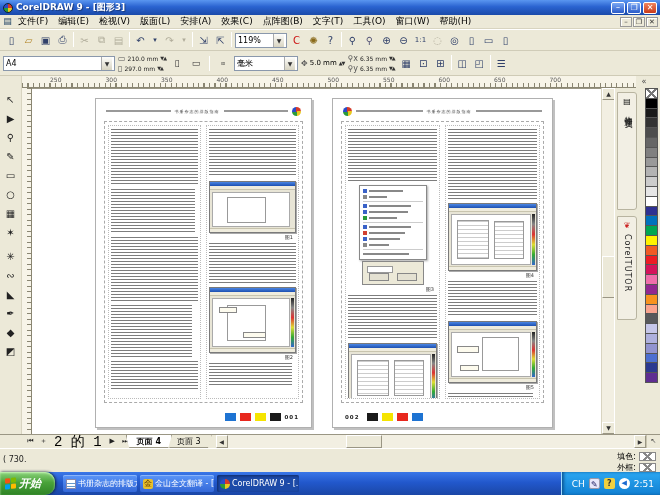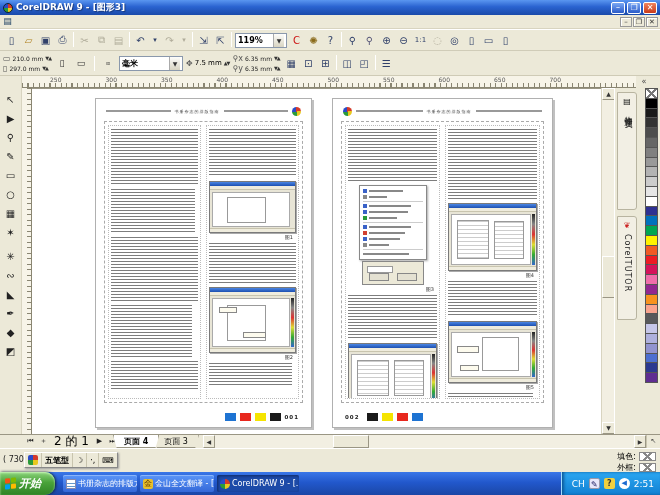--- a/index.html
+++ b/index.html
@@ -27,21 +27,21 @@
     box-shadow:inset 1px 1px 0 #fff;}
 
   
   .toolbar{position:absolute;left:0;top:29px;width:660px;height:22px;display:flex;align-items:center;background:#ece9d8;
     border-top:1px solid #fff;border-bottom:1px solid #d0ccb8;padding:0 3px;gap:1px;}
   .btn{width:17px;height:17px;display:inline-flex;align-items:center;justify-content:center;font-size:10px;color:#30406a;flex:0 0 auto;}
   .btn.dis{color:#b0ac9a;}
   .btn.sm{width:12px;font-size:7px;}
   .tsep{width:1px;height:15px;background:#c8c4ae;border-right:1px solid #fff;margin:0 2px;flex:0 0 auto;}
   .combo{height:15px;background:#fff;border:1px solid #8a98ac;display:inline-flex;align-items:center;font-size:8px;padding:0 2px;position:relative;}
-  .combo .cval{flex:1;white-space:nowrap;overflow:hidden;font-weight:bold;}
+  .combo .cval{flex:1;white-space:nowrap;overflow:hidden;}
   .carrow{width:11px;height:13px;background:linear-gradient(#fdfdfb,#d8d4c2);border-left:1px solid #aaa;font-size:6px;line-height:13px;text-align:center;color:#333;flex:0 0 auto;}
 
   
   .propbar{position:absolute;left:0;top:51px;width:660px;height:25px;display:flex;align-items:center;background:#ece9d8;border-bottom:1px solid #cfcbb6;padding:0 3px;gap:3px;}
   .pstack{display:flex;flex-direction:column;gap:1px;font-size:6px;color:#222;}
   .prow{display:flex;align-items:center;gap:2px;white-space:nowrap;}
   .spin{font-size:5px;letter-spacing:-1px;color:#333;}
   .pbtn{width:16px;height:16px;border:1px solid transparent;display:inline-flex;align-items:center;justify-content:center;font-size:9px;color:#333;}
   .pglyph{font-size:8px;color:#555;}
 
@@ -117,21 +117,21 @@
   .pr .ic{width:4px;height:4px;flex:0 0 auto;}
   .pr .ln{height:2px;background:#888;}
   .psep{height:1px;background:#ccc;margin:1px 2px;}
   .mini-dlg{position:relative;width:62px;height:24px;border:1px solid #888;background:#ece9d8;margin:0 auto 1px auto;}
   .dlg-inp{position:absolute;left:4px;top:4px;width:26px;height:7px;border:1px solid #999;background:#fff;}
   .dlg-btn{position:absolute;width:20px;height:8px;border:1px solid #888;background:#e4e1d2;bottom:3px;}
 
   
   .navrow{position:absolute;left:0;top:434px;width:660px;height:14px;background:#ece9d8;border-top:1px solid #9a9684;display:flex;align-items:center;}
   .navbtn{width:13px;height:12px;font-size:7px;line-height:11px;text-align:center;color:#222;flex:0 0 auto;}
-  .navpos{font-size:12px;padding:14px 4px;white-space:nowrap;}
+  .navpos{font-size:14px;padding:14px 4px;white-space:nowrap;font-family:Liberation Mono, monospace;}
   .ptab{height:13px;padding:0 10px;font-size:8px;line-height:13px;white-space:nowrap;border:1px solid #9a9684;border-top:none;
     clip-path:polygon(0 0,100% 0,92% 100%,8% 100%);background:#ece9d8;margin-left:-6px;}
   .ptab.active{background:#fff;font-weight:bold;z-index:2;}
   .hscroll{position:relative;flex:1;height:13px;background:#f2efe2;margin-left:4px;}
   .hbtn{position:absolute;top:0;width:12px;height:13px;background:#ece9d8;border:1px solid #fff;border-right-color:#9a9684;border-bottom-color:#9a9684;font-size:6px;line-height:11px;text-align:center;color:#333;}
   .hthumb{position:absolute;top:0;left:130px;width:36px;height:13px;background:#ece9d8;border:1px solid #fff;border-right-color:#9a9684;border-bottom-color:#9a9684;}
   .navcorner{width:14px;height:13px;background:#ece9d8;border-left:1px solid #c8c4ae;flex:0 0 auto;font-size:7px;text-align:center;line-height:12px;color:#444;}
 
   
   .statusbar{position:absolute;left:0;top:448px;width:660px;height:24px;background:#ece9d8;border-top:1px solid #fff;font-size:8px;}
@@ -178,20 +178,33 @@
     <span class="title-text">CorelDRAW 9 - [图形3]</span>
     <span class="winbtns">
       <span class="wbtn">–</span>
       <span class="wbtn">❐</span>
       <span class="wbtn close">✕</span>
     </span>
   </div>
 
   <div class="menubar">
     <span class="docicon">▤</span>
+    <span class="menu-items">
+        <span class="mi">文件(F)</span>
+        <span class="mi">编辑(E)</span>
+        <span class="mi">检视(V)</span>
+        <span class="mi">版面(L)</span>
+        <span class="mi">安排(A)</span>
+        <span class="mi">效果(C)</span>
+        <span class="mi">点阵图(B)</span>
+        <span class="mi">文字(T)</span>
+        <span class="mi">工具(O)</span>
+        <span class="mi">窗口(W)</span>
+        <span class="mi">帮助(H)</span>
+      </span>
     <span class="mdibtns">
       <span class="mdib">–</span>
       <span class="mdib">❐</span>
       <span class="mdib">✕</span>
     </span>
   </div>
 
   <div class="toolbar">
     <span class="menu-items">
         <span class="btn">▯</span>
@@ -228,20 +241,24 @@
         <span class="btn" style="font-size: 7px;">1:1</span>
         <span class="btn dis">◌</span>
         <span class="btn">◎</span>
         <span class="btn">▯</span>
         <span class="btn">▭</span>
         <span class="btn">▯</span>
       </span>
   </div>
 
   <div class="propbar">
+    <span class="combo" style="width:112px;">
+      <span class="cval">A4</span>
+      <span class="carrow">▼</span>
+    </span>
     <span class="pstack">
       <span class="prow">
           <span class="pglyph">▭</span>
           <span>210.0 mm</span>
           <span class="spin">▼▲</span>
         </span>
       <span class="prow">
           <span class="pglyph">▯</span>
           <span>297.0 mm</span>
           <span class="spin">▼▲</span>
@@ -250,21 +267,21 @@
     <span class="pbtn">▯</span>
     <span class="pbtn">▭</span>
     <span class="tsep"></span>
     <span class="pbtn" style="font-size:6px;">⧈</span>
     <span class="combo" style="width:64px;">
       <span class="cval">毫米</span>
       <span class="carrow">▼</span>
     </span>
     <span class="prow" style="font-size:7px;">
         <span class="pglyph">✥</span>
-        <span>7.5 mm</span>
+        <span>5.0 mm</span>
         <span class="spin">▲▼</span>
       </span>
     <span class="pstack">
       <span class="prow">
           <span class="pglyph">⚲x</span>
           <span>6.35 mm</span>
           <span class="spin">▼▲</span>
         </span>
       <span class="prow">
           <span class="pglyph">⚲y</span>
@@ -556,29 +573,20 @@
     <span class="hscroll">
       <span class="hbtn" style="left:0;">◀</span>
       <span class="hthumb"></span>
       <span class="hbtn" style="right:0;">▶</span>
     </span>
     <span class="navcorner">↖</span>
   </div>
 
   <div class="statusbar">
     <span class="coords">( 730.</span>
-    <span class="imebar">
-      <span class="imeseg">
-          <span class="imelogo"></span>
-        </span>
-      <span class="imeseg" style="font-weight:bold;">五笔型</span>
-      <span class="imeseg">☽</span>
-      <span class="imeseg">·,</span>
-      <span class="imeseg" style="border-right:none;">⌨</span>
-    </span>
     <span class="strow" style="top:2px;">
       <span>填色:</span>
       <span class="xsw"></span>
     </span>
     <span class="strow" style="top:13px;">
       <span>外框:</span>
       <span class="xsw"></span>
     </span>
   </div>
 

